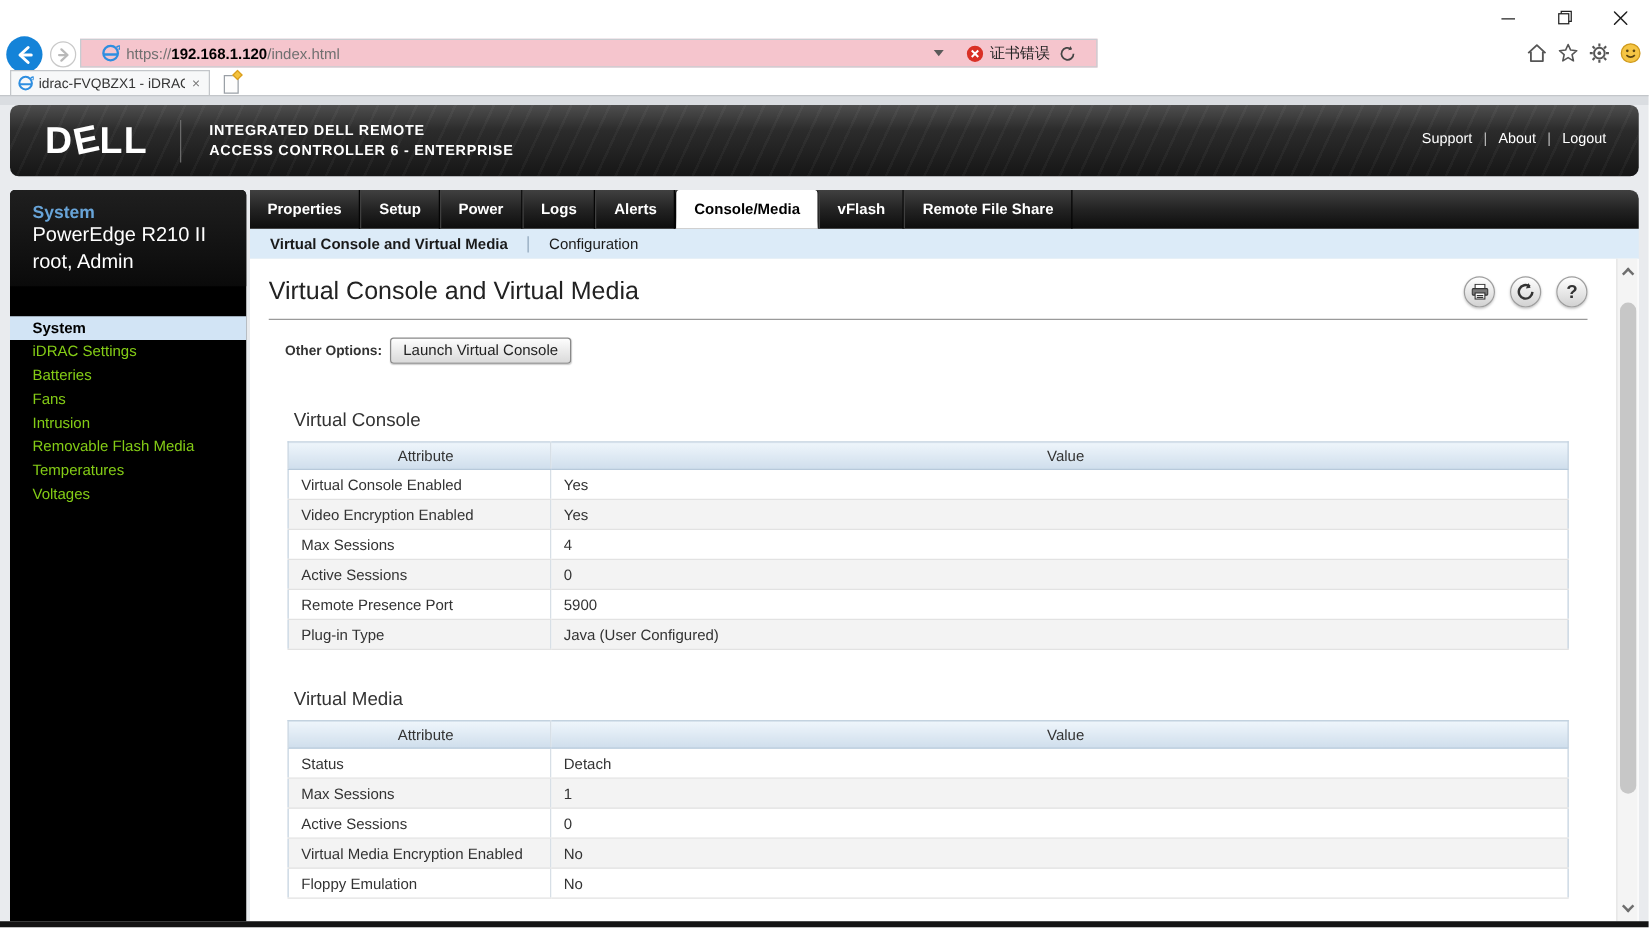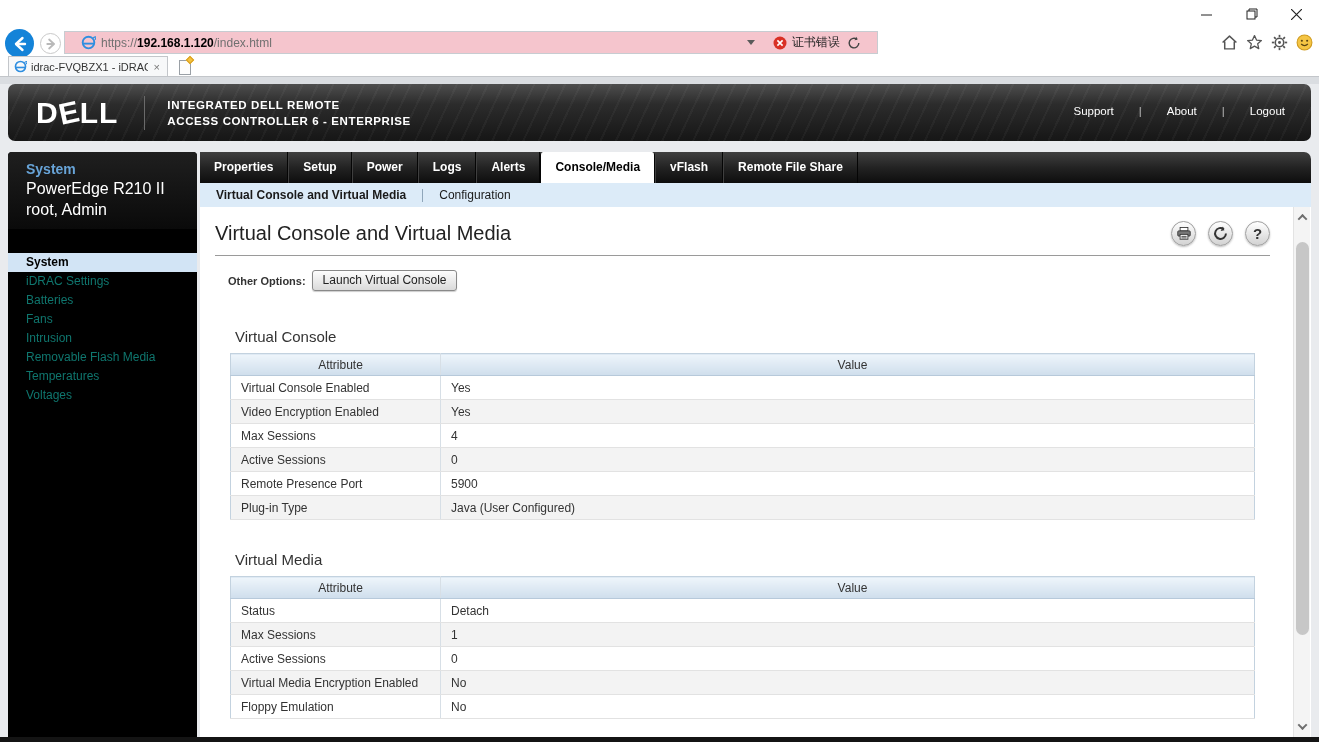--- a/index.html
+++ b/index.html
@@ -41,31 +41,31 @@
   
   .viewport { position:absolute; top:84px; left:0; width:1319px; height:658px; background:#e9ebee; }
 
   
   .dellheader { position:absolute; top:0; left:8px; width:1303px; height:57px; border-radius:7px; background:linear-gradient(180deg,#4e4e4e 0%,#2c2c2c 35%,#161616 100%); display:flex; align-items:center; overflow:hidden; }
   .dellheader:before { content:""; position:absolute; inset:0; background:repeating-linear-gradient(115deg, rgba(255,255,255,0.035) 0 2px, transparent 2px 14px); }
   .delllogo { font-size:30px; font-weight:bold; color:#fff; letter-spacing:1px; margin-left:28px; position:relative; }
   .delllogo .tilt { display:inline-block; transform:rotate(-12deg); }
   .hdr-divider { width:1px; height:34px; background:#6a6a6a; margin:0 22px 0 26px; position:relative; }
   .hdr-title { font-size:11.5px; font-weight:bold; color:#fff; letter-spacing:0.6px; line-height:16px; position:relative; }
-  .hdr-links { position:absolute; right:26px; top:21px; display:flex; gap:25px; font-size:11.5px; color:#fff; }
+  .hdr-links { position:absolute; right:26px; top:21px; display:flex; gap:9px; font-size:11.5px; color:#fff; }
   .hdr-links .sep { color:#bbb; }
   .hdr-link { cursor:pointer; }
 
   
   .sidebar { position:absolute; top:68px; left:8px; width:189px; height:585px; background:#000; border-radius:4px 4px 0 0; }
   .sb-head { padding:9px 10px 10px 18px; background:linear-gradient(180deg,#1f1f1f,#0a0a0a); border-radius:4px 4px 0 0; }
   .sb-system { color:#68a4d8; font-size:14px; font-weight:bold; }
   .sb-line { color:#fff; font-size:16px; margin-top:3px; }
   .sb-menu { margin-top:24px; }
-  .sb-item { font-size:12px; color:#0f766e; padding:2px 4px 2px 18px; line-height:15px; cursor:pointer; }
+  .sb-item { font-size:12px; color:#84cc16; padding:2px 4px 2px 18px; line-height:15px; cursor:pointer; }
   .sb-item.active { background:#d2e4f5; color:#000; font-weight:bold; }
 
   
   .main { position:absolute; top:68px; left:200px; width:1111px; height:585px; }
   .tabbar { position:relative; height:31px; background:linear-gradient(180deg,#404040 0%,#232323 50%,#0d0d0d 100%); border-radius:0 7px 0 0; display:flex; }
   .tab { padding:0 14px; line-height:31px; font-size:12px; font-weight:bold; color:#fff; border-right:1px solid #050505; border-left:1px solid #3f3f3f; cursor:pointer; white-space:nowrap; }
   .tab:first-child { border-left:none; }
   .tab.active { background:#fff; color:#000; border-radius:3px 3px 0 0; border-left-color:#050505; }
   .subtabbar { height:24px; background:#dcebf8; display:flex; align-items:center; font-size:12px; color:#1a1a1a; }
   .subtab { padding:0 16px; cursor:pointer; }

